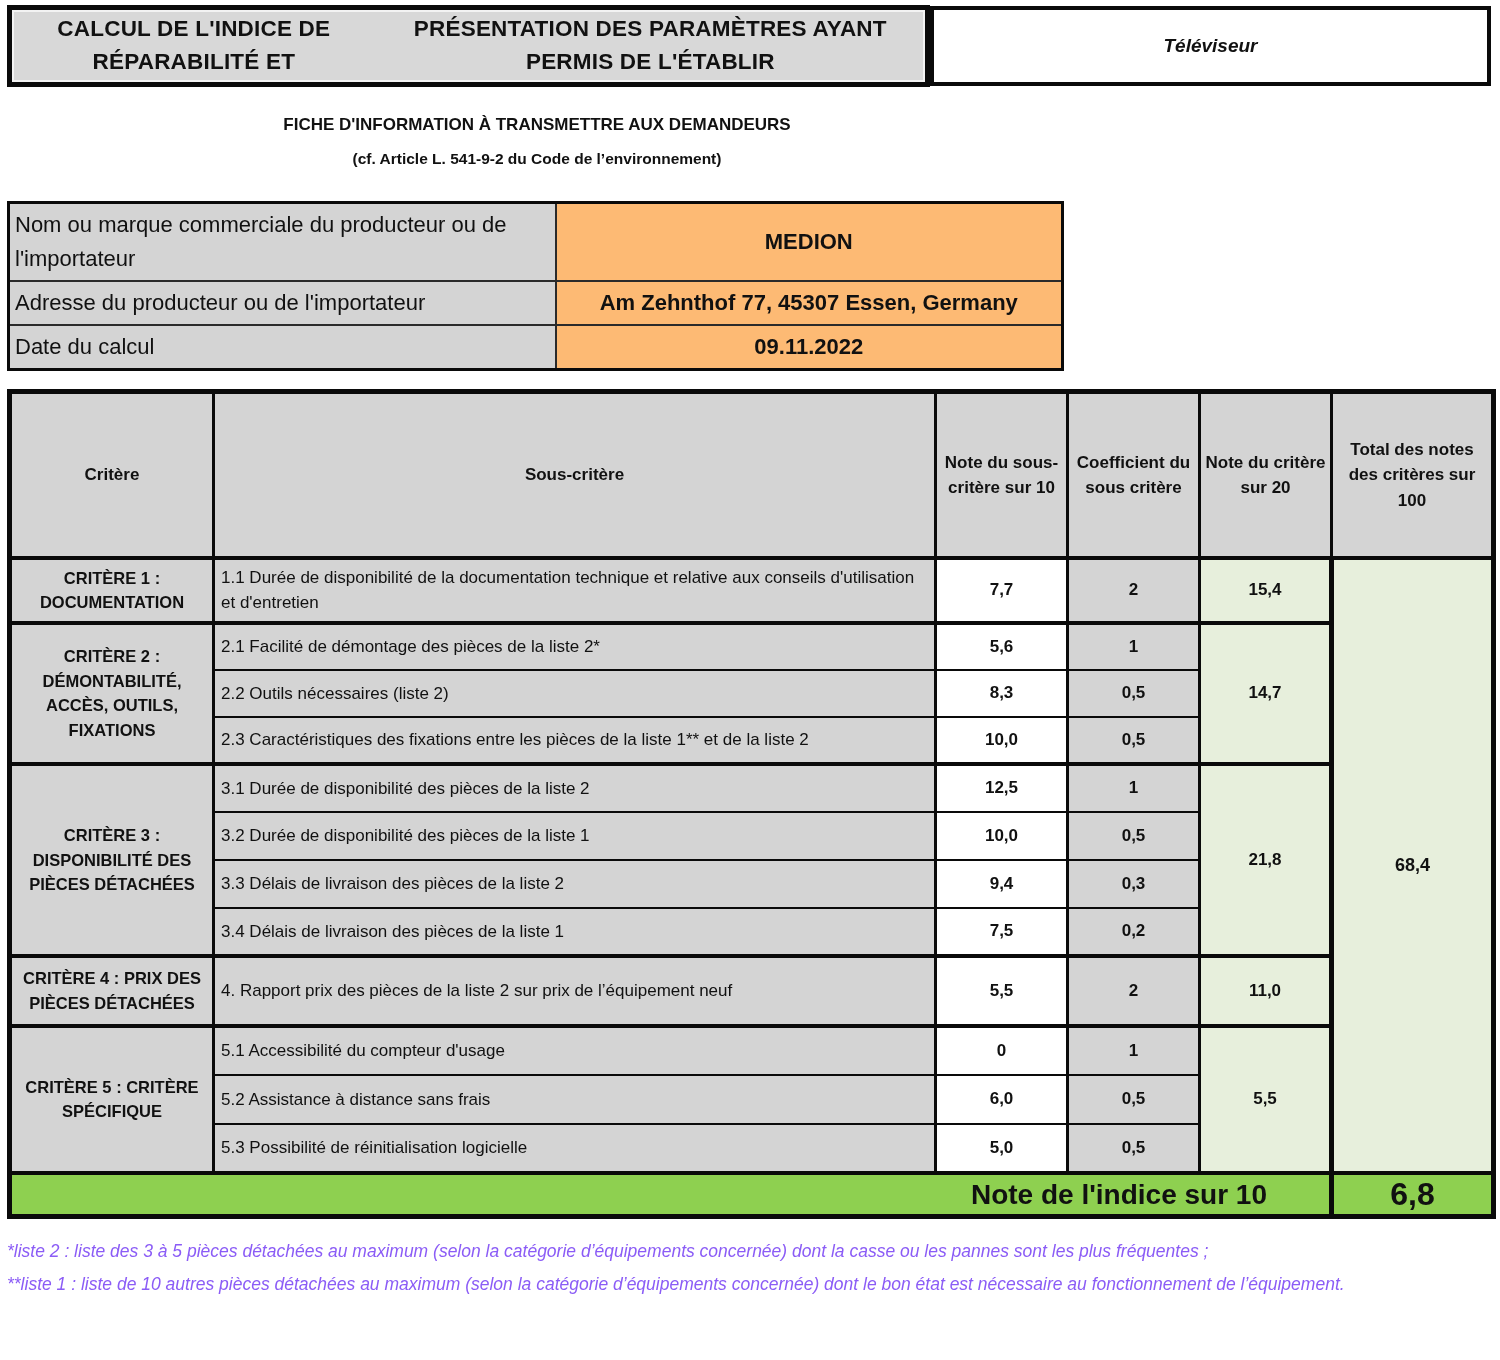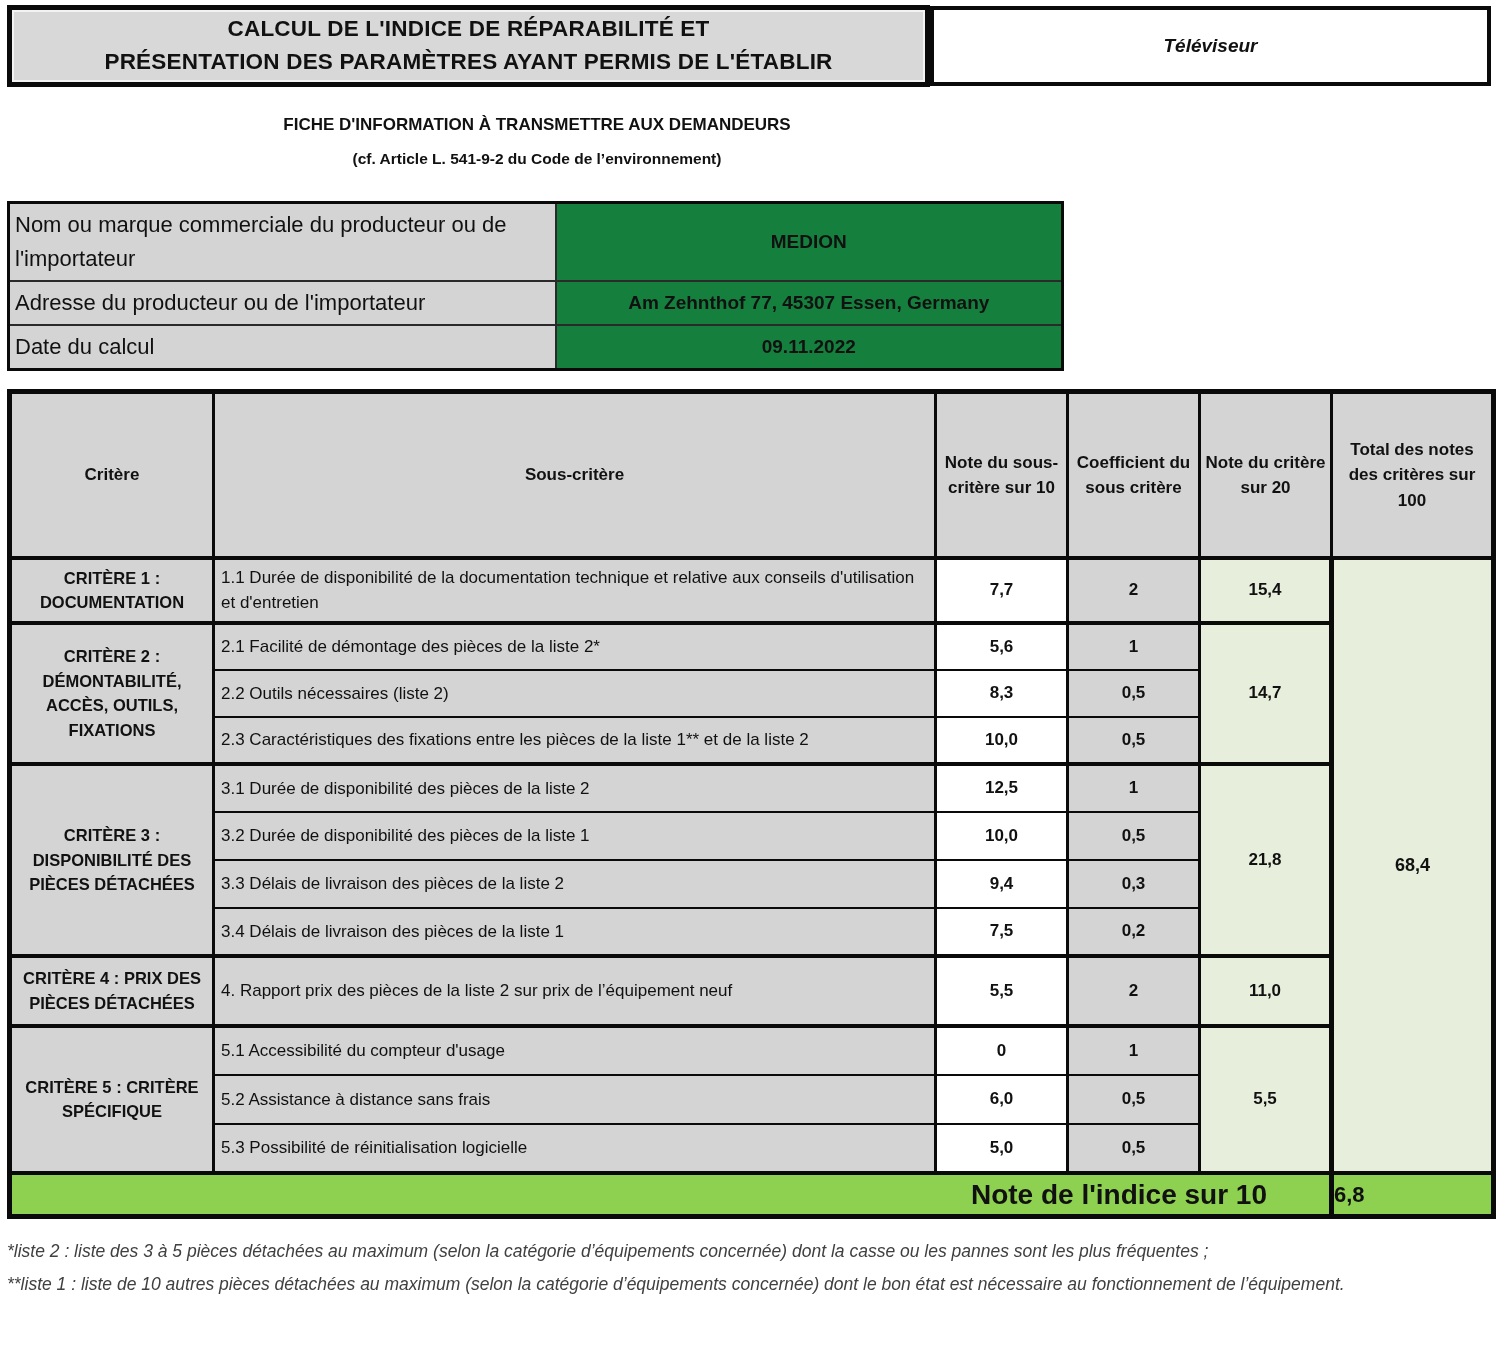--- a/index.html
+++ b/index.html
@@ -11,21 +11,21 @@
   }
   .page { width: 1492px; padding: 5px 0 20px 7px; }
 
   
   .topbar { display: flex; align-items: stretch; }
   .title-box {
     width: 923px; height: 82px;
     background: #d8d8d8;
     border: 5px solid #0a0a0a;
     box-shadow: inset 0 0 0 2px #f3f3f3;
-    display: flex; flex-direction: column; justify-content: center; align-items: center;
+    display: flex; flex-direction: row; justify-content: center; align-items: center;
     text-align: center;
     font-weight: bold; font-size: 22.5px; line-height: 1.45;
     letter-spacing: 0.2px;
   }
   .product-box {
     width: 561px; height: 80px; margin-top: 1px;
     background: #ffffff;
     border: 4px solid #0a0a0a;
     display: flex; justify-content: center; align-items: center;
     font-weight: bold; font-style: italic; font-size: 19px;
@@ -49,24 +49,24 @@
     font-size: 22px;
     vertical-align: middle;
   }
   .info-table td.label {
     width: 547px;
     background: #d4d4d4;
     padding: 4px 8px 4px 5px;
     line-height: 1.55;
   }
   .info-table td.value {
-    background: #15803d;
+    background: #fdba74;
     text-align: center;
     font-weight: bold;
-    font-size: 19px;
+    font-size: 22px;
   }
   .info-table tr.r2 { height: 62px; }
   .info-table tr.r1 { height: 35px; }
 
   
   .criteria-table {
     margin-top: 18px;
     border-collapse: collapse;
     table-layout: fixed;
     width: 1484px;
@@ -125,32 +125,32 @@
   tr.footer-row { height: 44px; }
   tr.footer-row > td { border-top: 4px solid #0a0a0a; }
   td.footer-label {
     background: #8ed050;
     text-align: right;
     font-weight: bold; font-size: 28px;
     padding-right: 62px;
   }
   td.footer-score {
     background: #8ed050;
-    text-align: left;
-    font-weight: bold; font-size: 22px;
+    text-align: center;
+    font-weight: bold; font-size: 32px;
     border-left: 5px solid #0a0a0a;
   }
 
   
   .footnotes { margin-top: 16px; width: 1488px; }
   .footnotes p {
     font-style: italic;
     font-size: 17.5px;
     line-height: 1.85;
-    color: #404040;
+    color: #8b5cf6;
   }
 </style>
 </head>
 <body>
 
 <div class="page">
 
   <header class="topbar">
     <div class="title-box">
       <div>CALCUL DE L'INDICE DE RÉPARABILITÉ ET</div>

